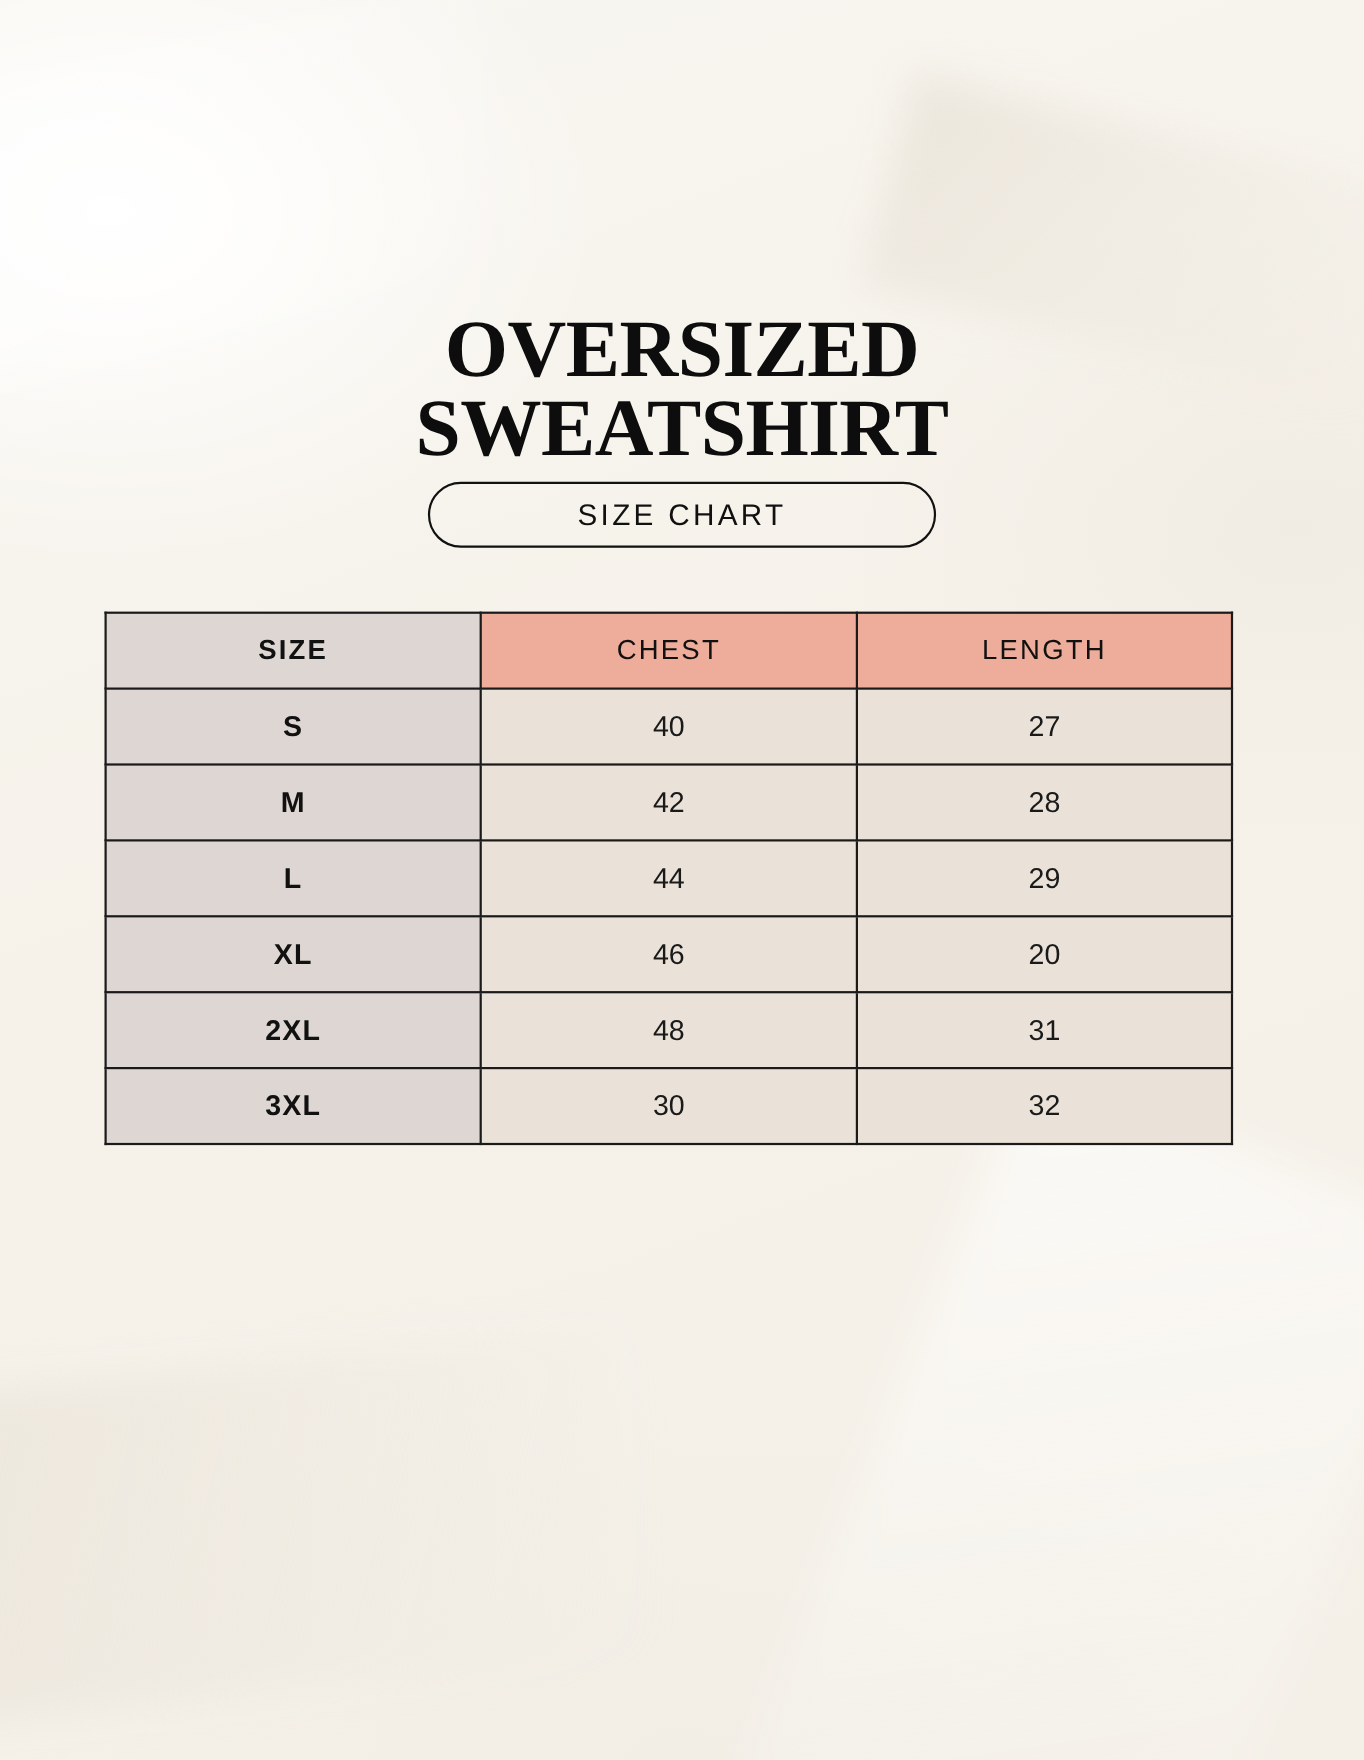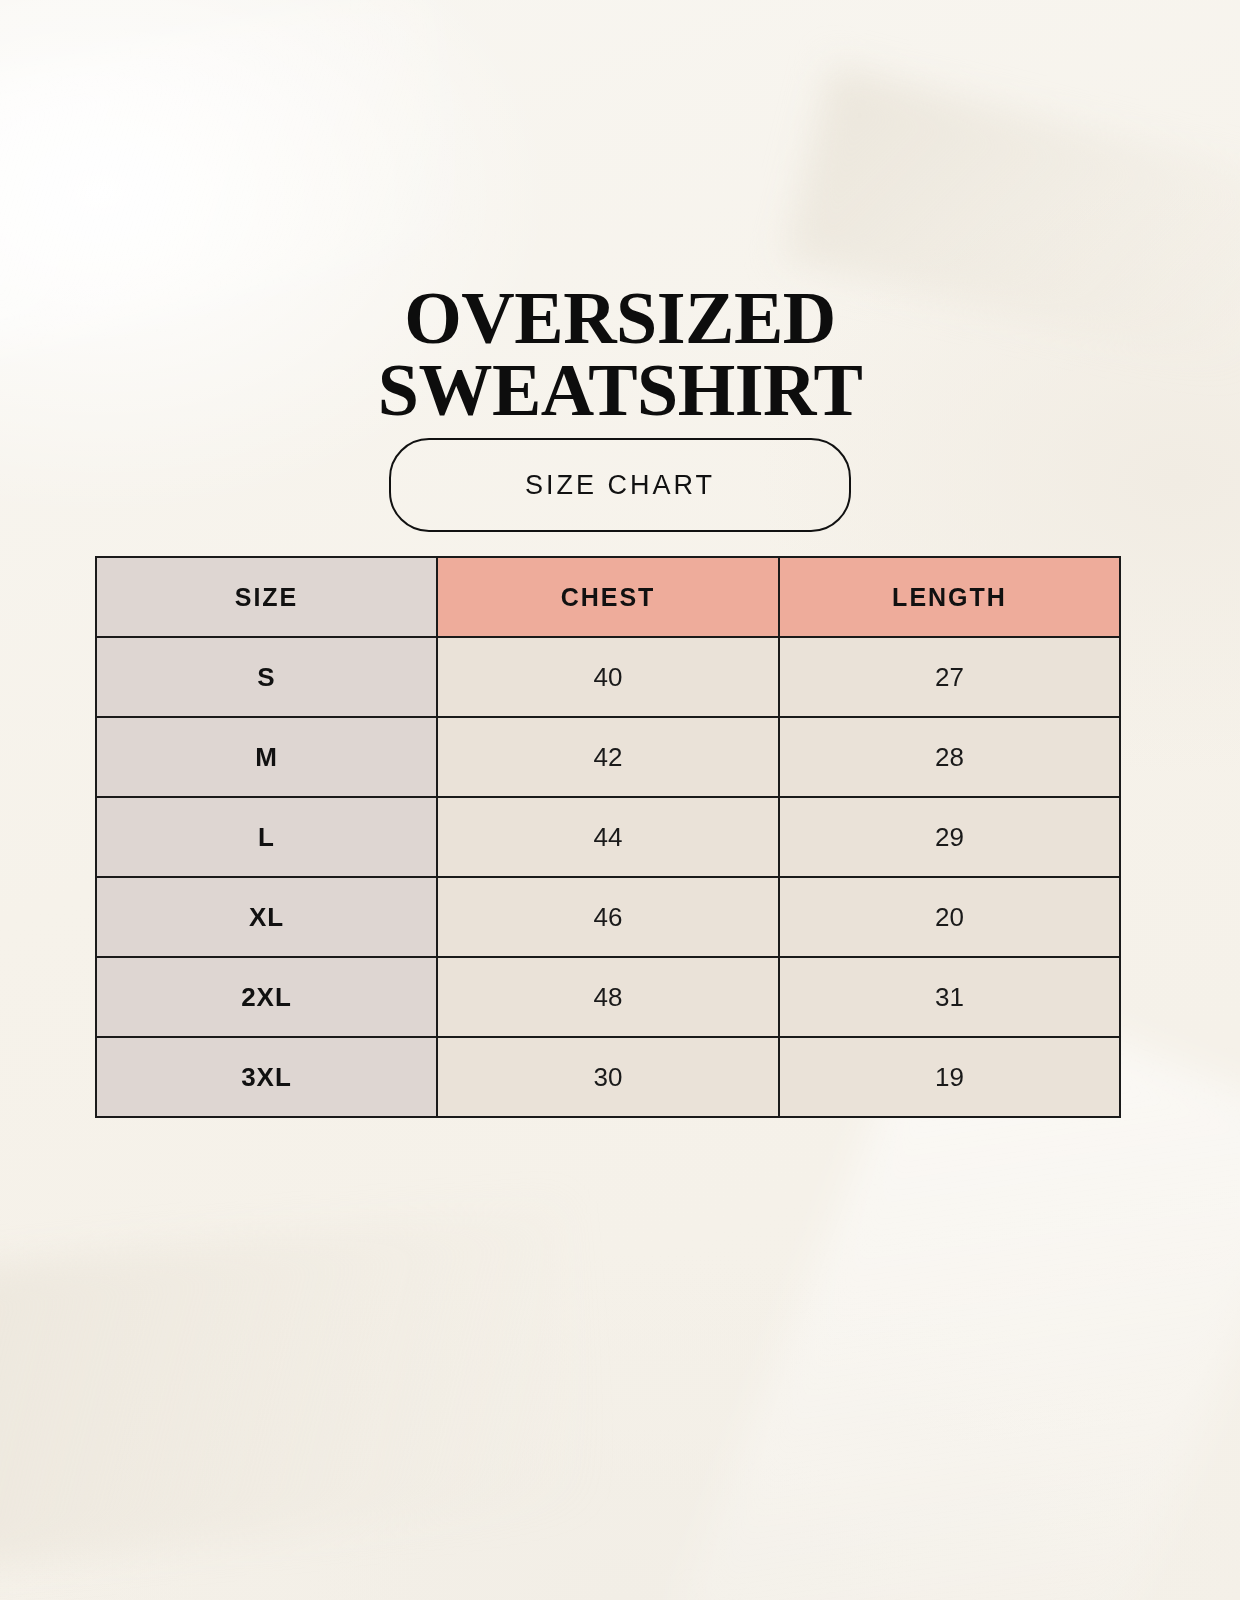--- a/index.html
+++ b/index.html
@@ -60,21 +60,21 @@
     font-family: Liberation Serif, serif;
   }
   .title .line { display: block; }
 
   .pill {
     position: absolute;
     top: 438px;
     left: 50%;
     transform: translateX(-50%);
     width: 462px;
-    height: 94px;
+    height: 60px;
     border: 2.5px solid #111111;
     border-radius: 40px;
     display: flex;
     align-items: center;
     justify-content: center;
     font-size: 27px;
     font-weight: 500;
     letter-spacing: 3px;
     color: #111111;
     background: transparent;
@@ -89,38 +89,38 @@
   table.size-table {
     width: 100%;
     border-collapse: collapse;
     border: 2.5px solid #1a1a1a;
     table-layout: fixed;
   }
   table.size-table th,
   table.size-table td {
     border: 2.5px solid #1a1a1a;
     text-align: center;
-    height: 80px;
+    height: 69px;
     padding: 12px;
   }
   table.size-table col.c-size { width: 33.3%; }
   table.size-table col.c-chest { width: 33.4%; }
   table.size-table col.c-length { width: 33.3%; }
 
   th.h-size {
     background: #ded6d2;
     font-size: 25px;
     font-weight: 700;
     letter-spacing: 2px;
     color: #111;
   }
   th.h-measure {
     background: #eeac9b;
     font-size: 25px;
-    font-weight: 700;
+    font-weight: 400;
     letter-spacing: 2px;
     color: #111;
   }
   td.c-label {
     background: #ded6d2;
     font-size: 26px;
     font-weight: 700;
     letter-spacing: 1px;
     color: #111;
   }
@@ -197,19 +197,19 @@
           <td class="c-val">20</td>
         </tr>
         <tr>
           <td class="c-label">2XL</td>
           <td class="c-val">48</td>
           <td class="c-val">31</td>
         </tr>
         <tr>
           <td class="c-label">3XL</td>
           <td class="c-val">30</td>
-          <td class="c-val">19</td>
+          <td class="c-val">32</td>
         </tr>
       </tbody>
     </table>
   </div>
 
 </div>
 
 </body></html>

